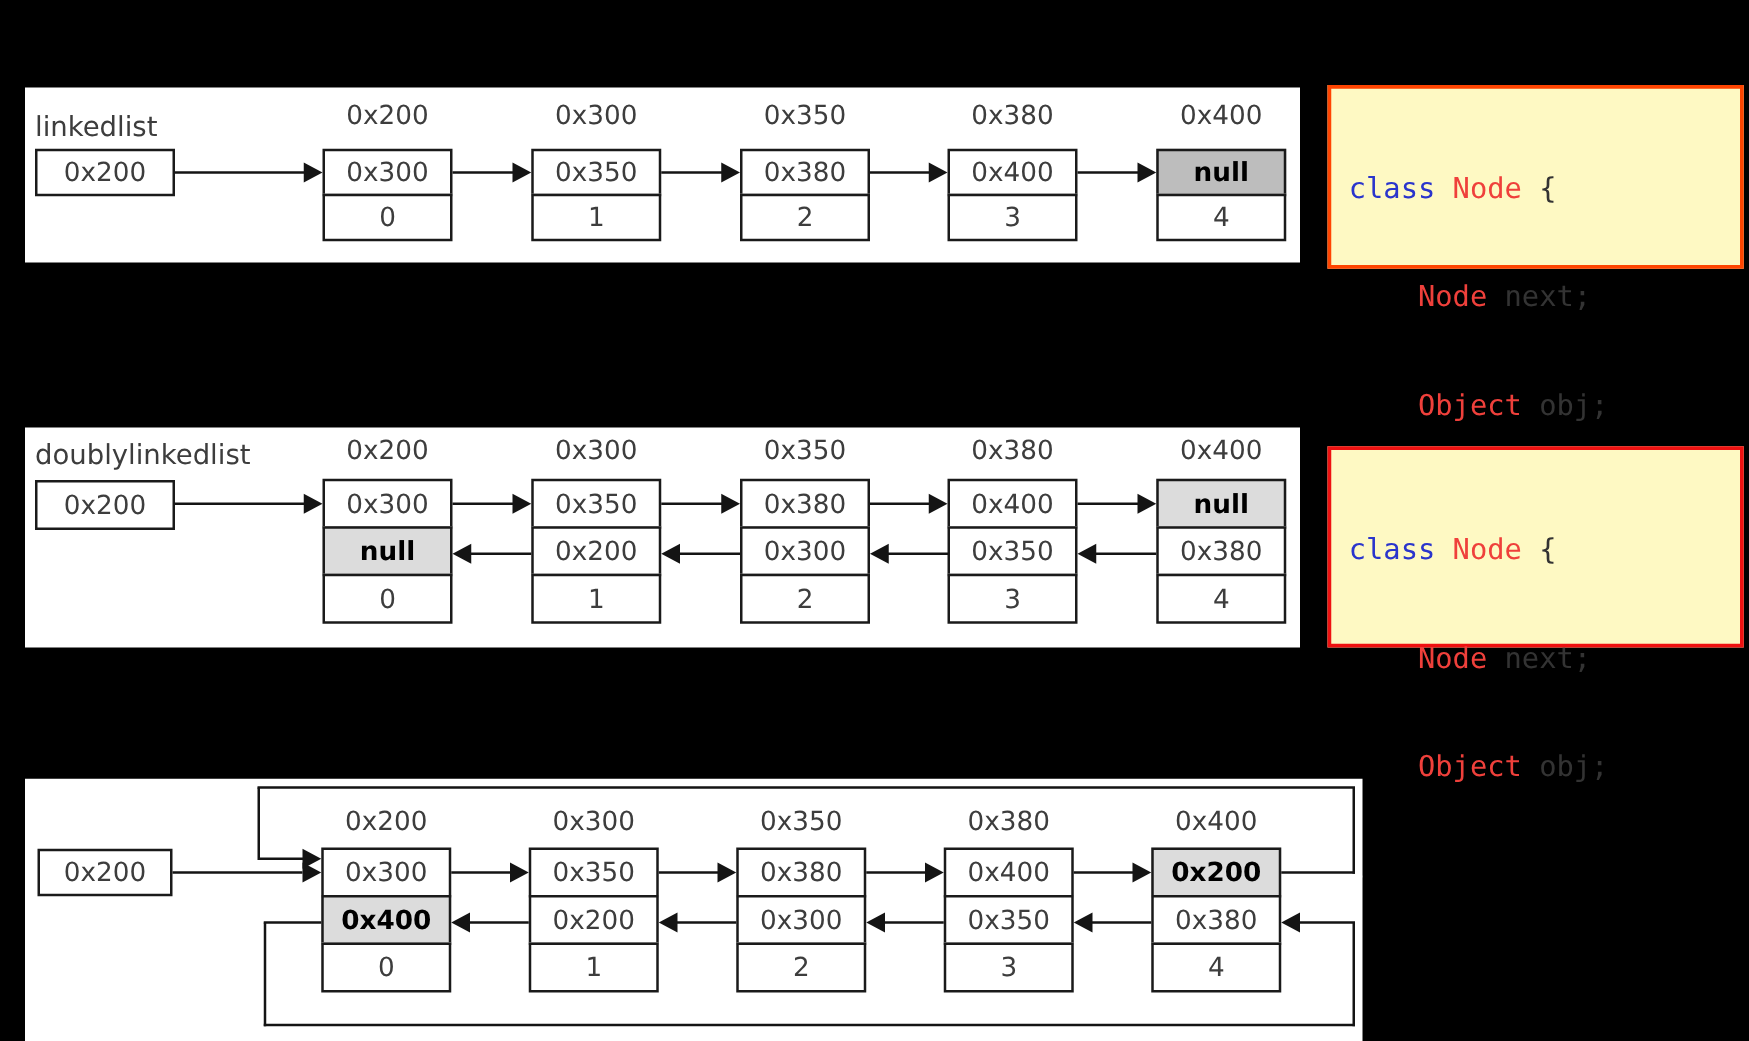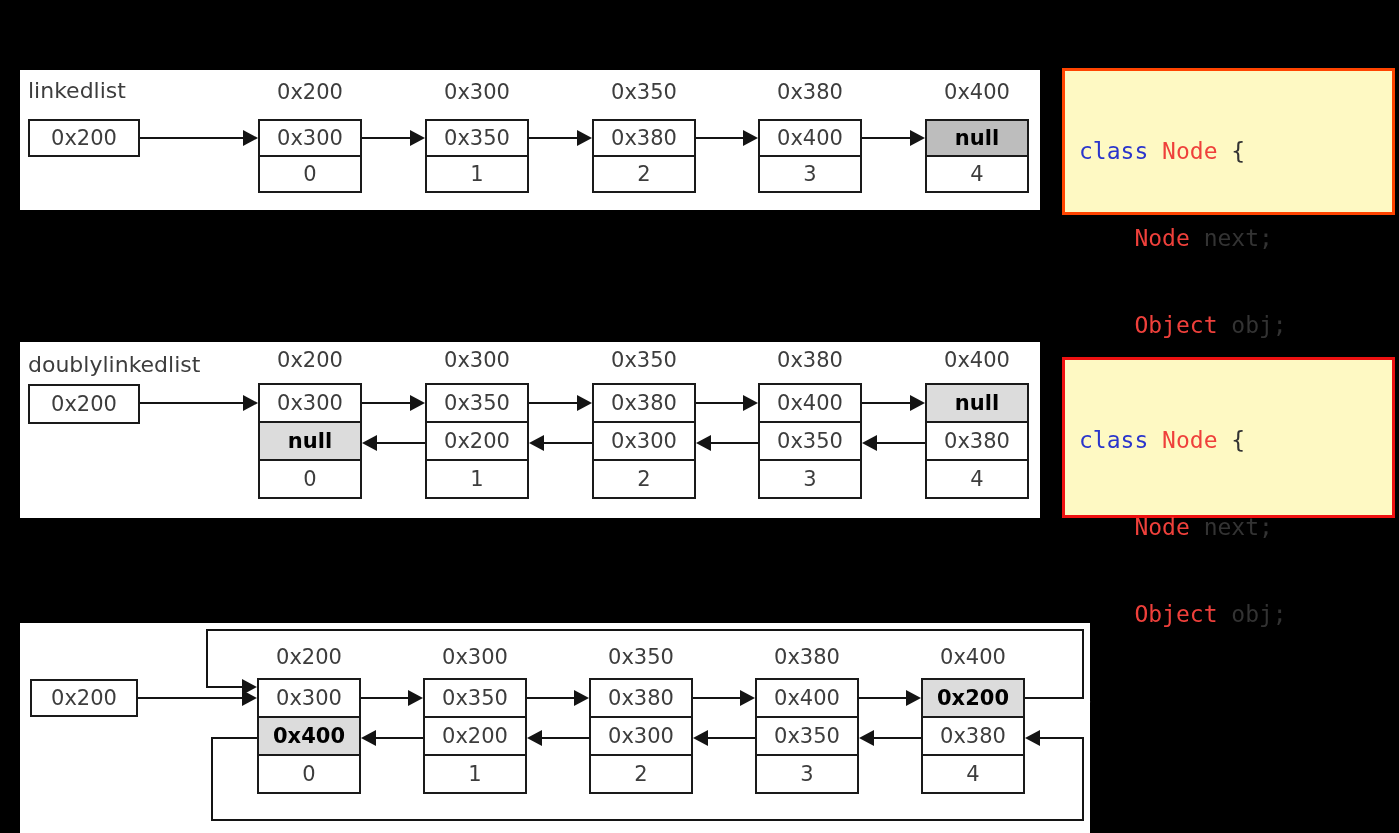--- a/index.html
+++ b/index.html
@@ -28,21 +28,21 @@
         font-size:23px;line-height:29px;white-space:pre;color:#333;padding:8px 0 0 14px;}
   .cb1{border:3px solid #ff4400;}
   .cb2{border:3px solid #ee1111;}
   .kw{color:#2a35cc;}
   .ty{color:#ef403b;}
 </style>
 </head>
 <body>
 
 <div class="panel" style="left:20px;top:70px;width:1020px;height:140px">
-  <div class="dlabel" style="left:8px;top:8px">linkedlist</div>
+  <div class="dlabel" style="left:8px;top:20px">linkedlist</div>
   <div class="hbox" style="left:8px;top:49px;width:112px;height:38px">0x200</div>
 
   <div class="addr" style="left:238px;top:10px">0x200</div>
   <div class="addr" style="left:405px;top:10px">0x300</div>
   <div class="addr" style="left:572px;top:10px">0x350</div>
   <div class="addr" style="left:738px;top:10px">0x380</div>
   <div class="addr" style="left:905px;top:10px">0x400</div>
 
   <div class="node" style="left:238px;top:49px">
     <div class="cell c38">0x300</div>

